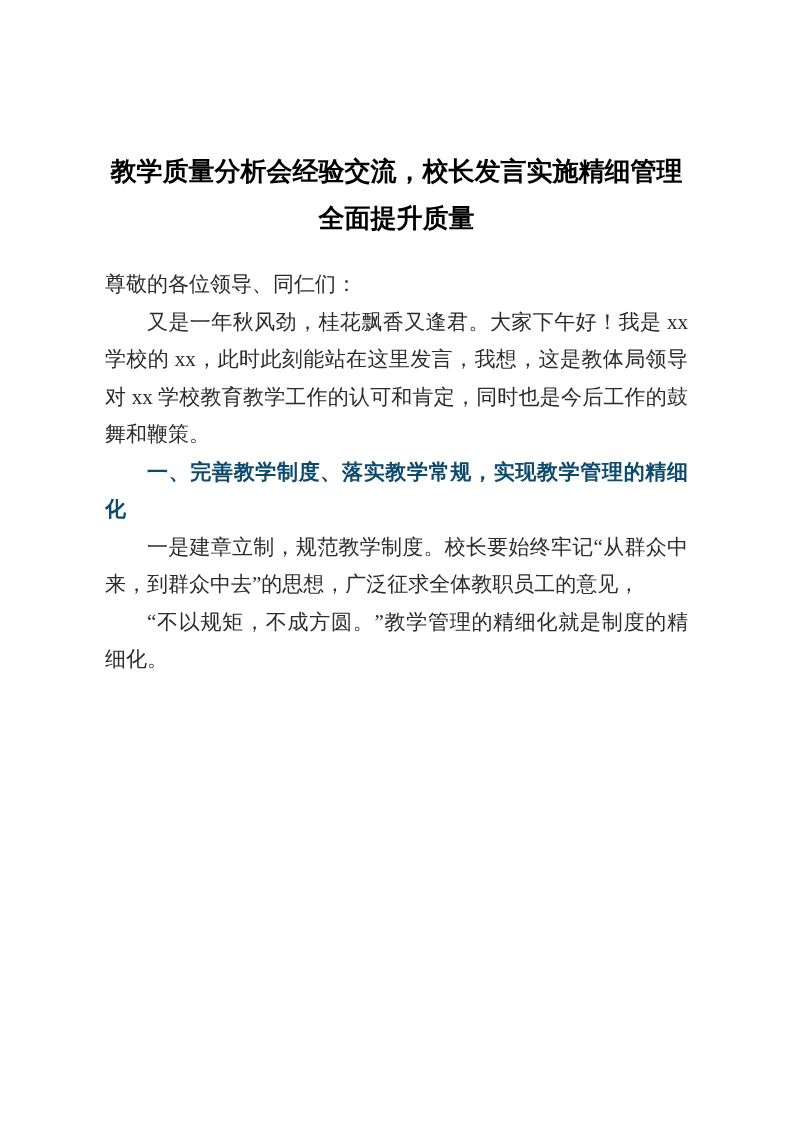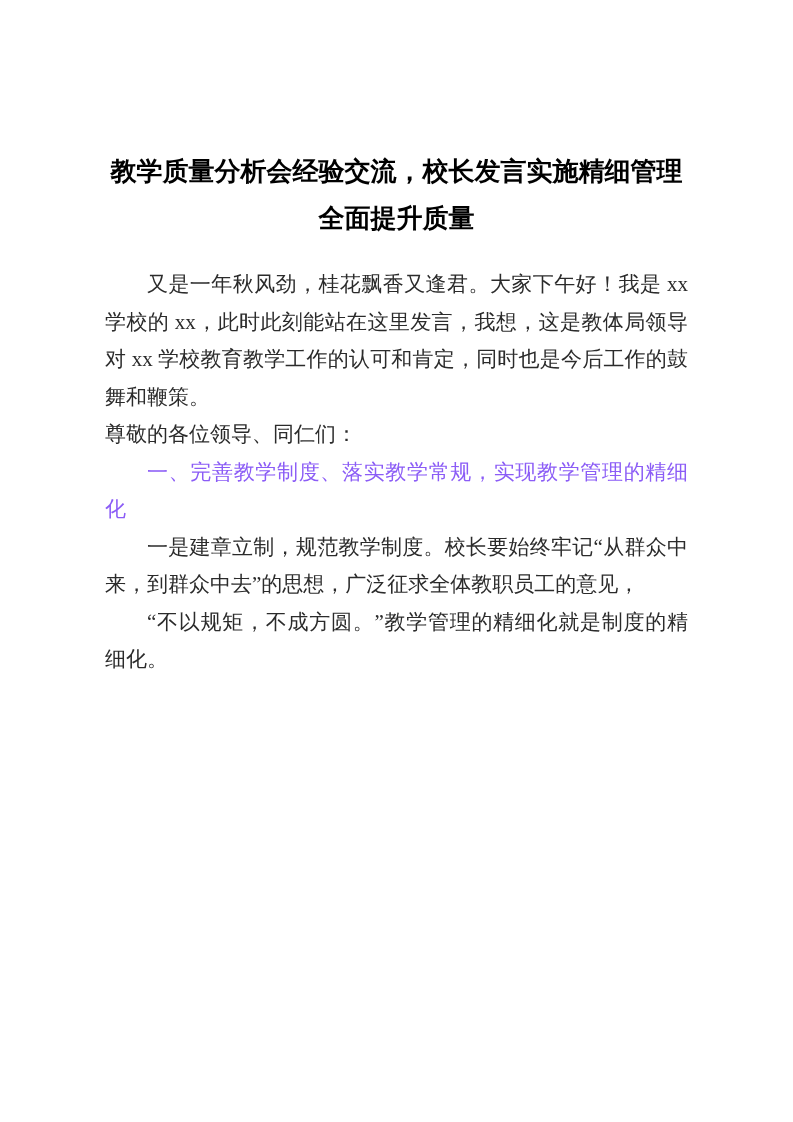--- a/index.html
+++ b/index.html
@@ -38,29 +38,29 @@
     word-break: break-all;
   }
   .para.salutation {
     text-indent: 0;
   }
   .para.body {
     text-indent: 2em;
   }
   .para.heading {
     text-indent: 2em;
-    font-weight: normal;
-    color: #8b5cf6;
+    font-weight: bold;
+    color: #0c4a6e;
   }
 </style>
 </head>
 <body>
 
 <div class="page">
   <h1 class="doc-title">教学质量分析会经验交流，校长发言实施精细管理全面提升质量</h1>
   <div class="doc-content">
+      <p class="para salutation">尊敬的各位领导、同仁们：</p>
       <p class="para body">又是一年秋风劲，桂花飘香又逢君。大家下午好！我是 xx 学校的 xx，此时此刻能站在这里发言，我想，这是教体局领导对 xx 学校教育教学工作的认可和肯定，同时也是今后工作的鼓舞和鞭策。</p>
-      <p class="para salutation">尊敬的各位领导、同仁们：</p>
       <p class="para heading">一、完善教学制度、落实教学常规，实现教学管理的精细化</p>
       <p class="para body">一是建章立制，规范教学制度。校长要始终牢记“从群众中来，到群众中去”的思想，广泛征求全体教职员工的意见，</p>
       <p class="para body">“不以规矩，不成方圆。”教学管理的精细化就是制度的精细化。</p>
     </div>
 </div>
 
 </body></html>

